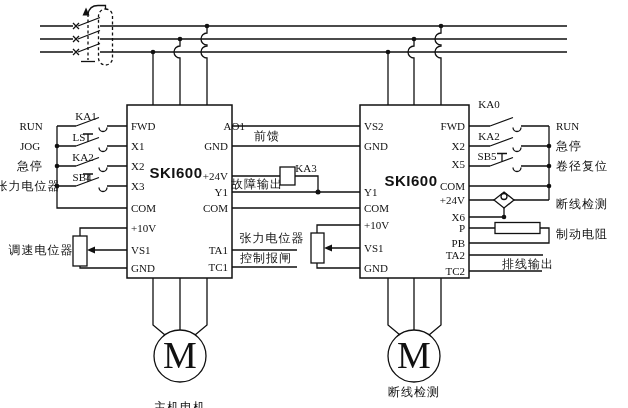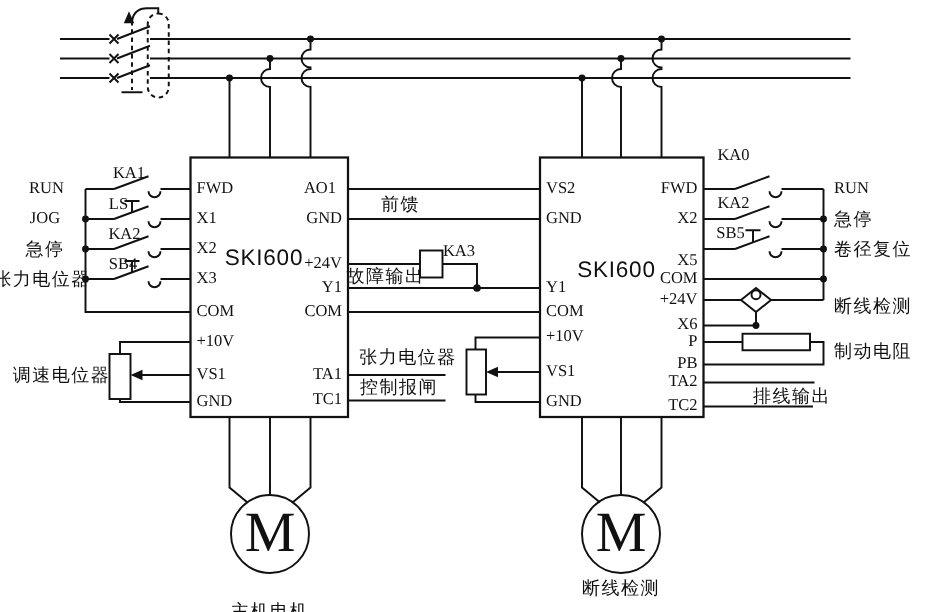--- a/index.html
+++ b/index.html
@@ -7,21 +7,21 @@
     position:relative;width:628px;height:408px;background:#fff;overflow:hidden;
     font-family:"Liberation Serif","DejaVu Serif",serif;color:#111;
   }
   #wires{position:absolute;left:0;top:0;}
   .lbl{position:absolute;white-space:nowrap;font-size:11px;line-height:1;
        transform:translate(-50%,-50%);}
   .t-l{transform:translate(0,-50%);}   
   .t-r{transform:translate(-100%,-50%);} 
   .cn{font-size:12px;letter-spacing:1px;}
   .drive-name{font-family:"Liberation Sans","DejaVu Sans",sans-serif;
-              font-weight:normal;font-size:15px;letter-spacing:.5px;}
+              font-weight:bold;font-size:15px;letter-spacing:.5px;}
   .motor-m{font-size:38px;font-family:"Liberation Serif","DejaVu Serif",serif;}
 </style>
 </head>
 <body>
 
 <div id="stage">
 
   <svg id="wires" width="628" height="408" viewBox="0 0 628 408" stroke="#111" stroke-width="1.3" fill="none">
 
     <g>
@@ -142,21 +142,21 @@
   <div class="lbl t-l" style="left:131px;top:146px">X1</div>
   <div class="lbl t-l" style="left:131px;top:166px">X2</div>
   <div class="lbl t-l" style="left:131px;top:186px">X3</div>
   <div class="lbl t-l" style="left:131px;top:208px">COM</div>
   <div class="lbl t-l" style="left:131px;top:228px">+10V</div>
   <div class="lbl t-l" style="left:131px;top:250px">VS1</div>
   <div class="lbl t-l" style="left:131px;top:268px">GND</div>
 
   <div class="lbl drive-name" style="left:176px;top:172px">SKI600</div>
 
-  <div class="lbl t-r" style="left:224px;top:126px">AO1</div>
+  <div class="lbl t-r" style="left:245px;top:126px">AO1</div>
   <div class="lbl t-r" style="left:228px;top:146px">GND</div>
   <div class="lbl t-r" style="left:228px;top:176px">+24V</div>
   <div class="lbl t-r" style="left:228px;top:192px">Y1</div>
   <div class="lbl t-r" style="left:228px;top:208px">COM</div>
   <div class="lbl t-r" style="left:228px;top:250px">TA1</div>
   <div class="lbl t-r" style="left:228px;top:267px">TC1</div>
 
   <div class="lbl cn" style="left:267px;top:136px">前馈</div>
   <div class="lbl" style="left:306px;top:168px">KA3</div>
   <div class="lbl cn" style="left:257px;top:184px">故障输出</div>
@@ -169,21 +169,21 @@
   <div class="lbl t-l" style="left:364px;top:192px">Y1</div>
   <div class="lbl t-l" style="left:364px;top:208px">COM</div>
   <div class="lbl t-l" style="left:364px;top:225px">+10V</div>
   <div class="lbl t-l" style="left:364px;top:248px">VS1</div>
   <div class="lbl t-l" style="left:364px;top:268px">GND</div>
 
   <div class="lbl drive-name" style="left:411px;top:180px">SKI600</div>
 
   <div class="lbl t-r" style="left:465px;top:126px">FWD</div>
   <div class="lbl t-r" style="left:465px;top:146px">X2</div>
-  <div class="lbl t-r" style="left:465px;top:174px">X5</div>
+  <div class="lbl t-r" style="left:465px;top:164px">X5</div>
   <div class="lbl t-r" style="left:465px;top:186px">COM</div>
   <div class="lbl t-r" style="left:465px;top:200px">+24V</div>
   <div class="lbl t-r" style="left:465px;top:217px">X6</div>
   <div class="lbl t-r" style="left:465px;top:228px">P</div>
   <div class="lbl t-r" style="left:465px;top:243px">PB</div>
   <div class="lbl t-r" style="left:465px;top:255px">TA2</div>
   <div class="lbl t-r" style="left:465px;top:271px">TC2</div>
 
   <div class="lbl" style="left:489px;top:104px">KA0</div>
   <div class="lbl" style="left:489px;top:136px">KA2</div>

